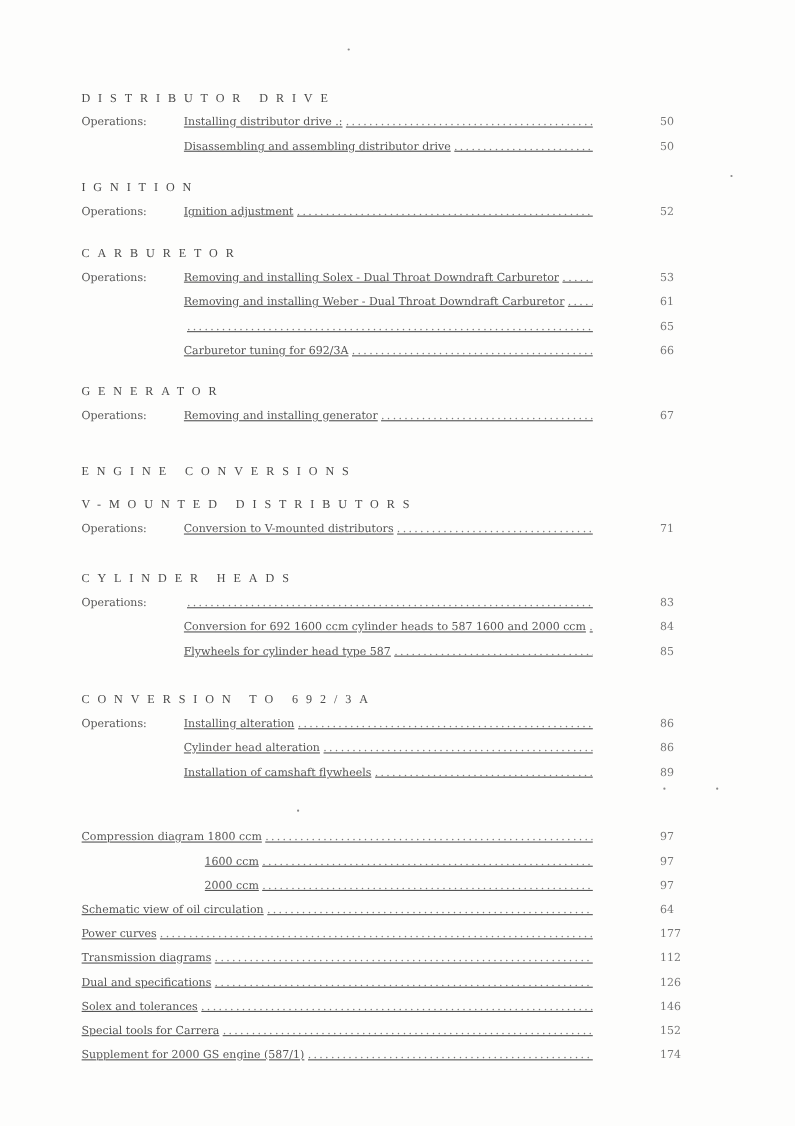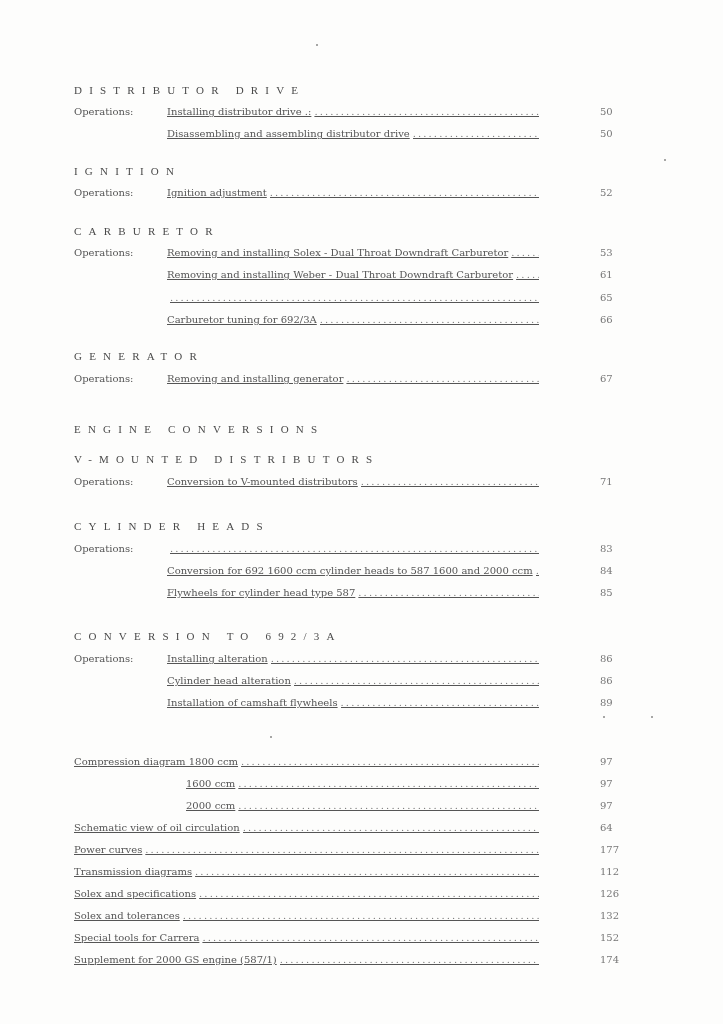--- a/index.html
+++ b/index.html
@@ -194,31 +194,31 @@
 </div>
 <div class="row" style="top:866px">
   <span class="entry wide">
       <span class="text">Transmission diagrams</span>
       <span class="dots">..................................................................................................................</span>
     </span>
   <span class="page">112</span>
 </div>
 <div class="row" style="top:888px">
   <span class="entry wide">
-      <span class="text">Solex and specifications</span>
+      <span class="text">Dual and specifications</span>
       <span class="dots">..................................................................................................................</span>
     </span>
   <span class="page">126</span>
 </div>
 <div class="row" style="top:910px">
   <span class="entry wide">
       <span class="text">Solex and tolerances</span>
       <span class="dots">..................................................................................................................</span>
     </span>
-  <span class="page">132</span>
+  <span class="page">146</span>
 </div>
 <div class="row" style="top:932px">
   <span class="entry wide">
       <span class="text">Special tools for Carrera</span>
       <span class="dots">..................................................................................................................</span>
     </span>
   <span class="page">152</span>
 </div>
 <div class="row" style="top:954px">
   <span class="entry wide">

